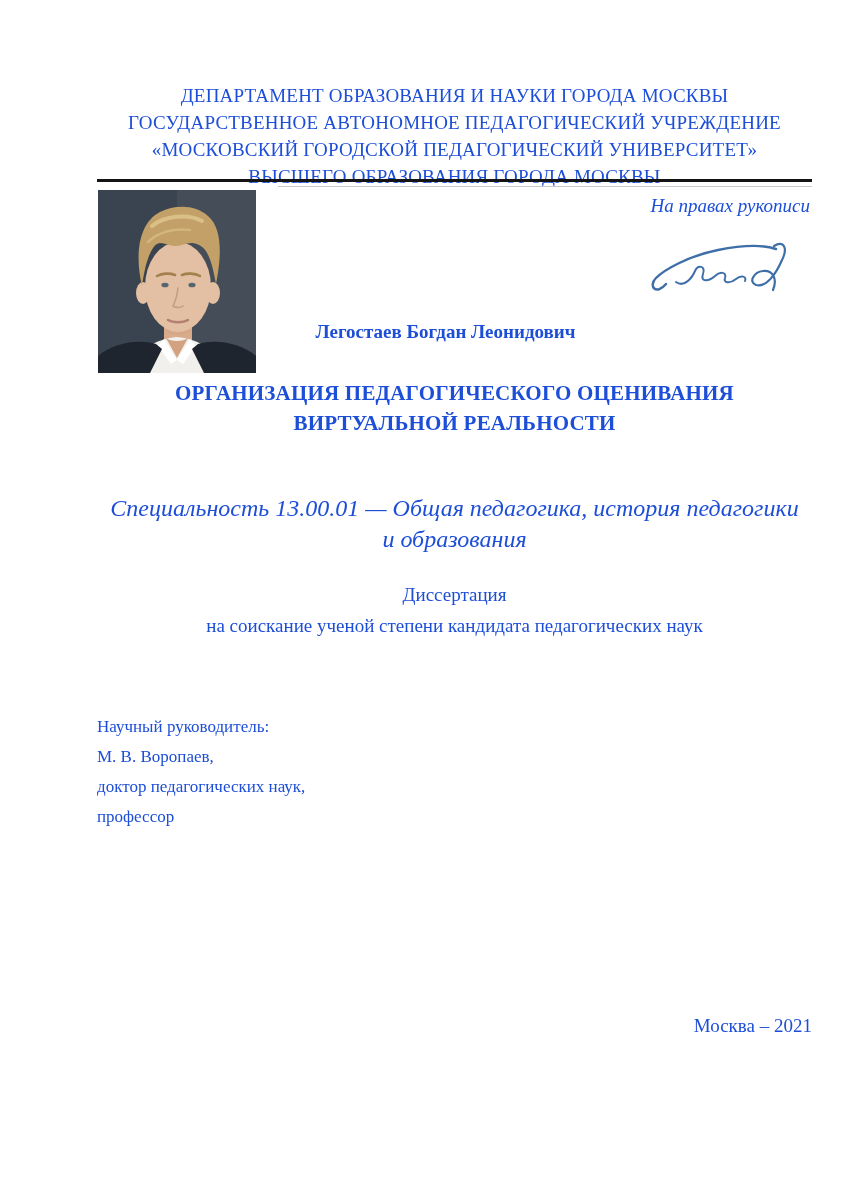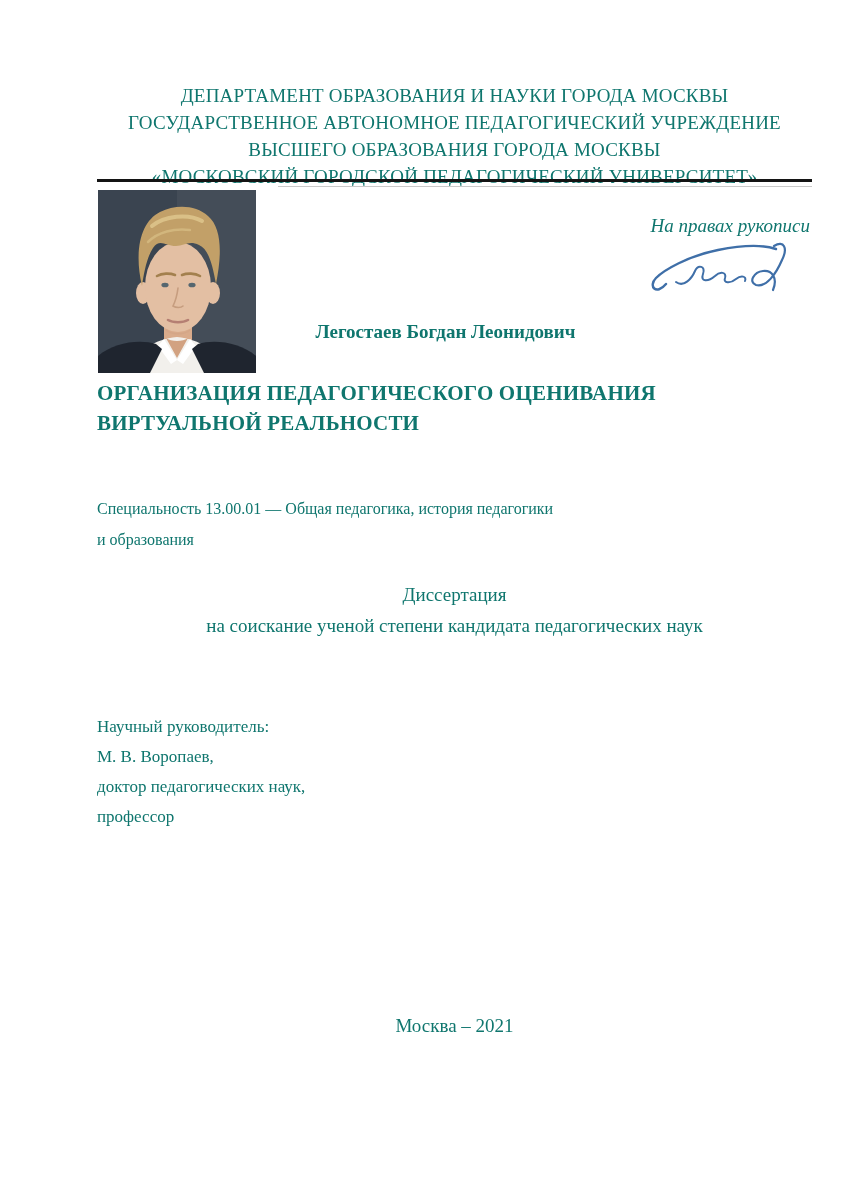--- a/index.html
+++ b/index.html
@@ -1,21 +1,21 @@
 <!DOCTYPE html>
 <html><head>
 <meta charset="utf-8">
 <style>
   html, body { margin: 0; padding: 0; background: #ffffff; }
   .page {
     position: relative;
     width: 849px;
     height: 1179px;
     background: #ffffff;
-    color: #0f766e;
+    color: #1d4ed8;
     font-family: "Liberation Serif", "DejaVu Serif", serif;
     overflow: hidden;
   }
   .header {
     position: absolute;
     left: 97px; top: 82px; width: 715px;
     text-align: center;
     font-size: 19px;
     line-height: 27px;
     letter-spacing: 0.2px;
@@ -29,82 +29,84 @@
     position: absolute;
     left: 278px; top: 186px; width: 534px; height: 1px;
     background: #c9c9c9;
   }
   .photo-frame {
     position: absolute;
     left: 98px; top: 190px; width: 158px; height: 183px;
   }
   .manuscript-note {
     position: absolute;
-    left: 97px; top: 215px; width: 713px;
+    left: 97px; top: 195px; width: 713px;
     text-align: right;
     font-style: italic;
     font-size: 19px;
   }
   .signature-box {
     position: absolute;
     left: 648px; top: 238px; width: 145px; height: 62px;
   }
   .author-name {
     position: absolute;
     left: 88px; top: 321px; width: 715px;
     text-align: center;
     font-weight: bold;
     font-size: 19px;
   }
   .title-block {
     position: absolute;
     left: 97px; top: 378px; width: 715px;
+    text-align: center;
     font-weight: bold;
     font-size: 21px;
     line-height: 30px;
     letter-spacing: 0.2px;
   }
   .specialty-block {
     position: absolute;
     left: 97px; top: 493px; width: 715px;
-    text-align: left;
-    font-size: 16px;
+    text-align: center;
+    font-size: 24px;
     line-height: 31px;
+    font-style: italic;
   }
   .thesis-block {
     position: absolute;
     left: 97px; top: 579px; width: 715px;
     text-align: center;
     font-size: 19px;
     line-height: 31px;
   }
   .supervisor-block {
     position: absolute;
     left: 97px; top: 712px; width: 713px;
     text-align: left;
     font-size: 17px;
     line-height: 30px;
   }
   .city-year {
     position: absolute;
     left: 97px; top: 1015px; width: 715px;
-    text-align: center;
+    text-align: right;
     font-size: 19px;
   }
 </style>
 </head>
 <body>
 
 <div class="page">
 
   <div class="header">
     <div>ДЕПАРТАМЕНТ ОБРАЗОВАНИЯ И НАУКИ ГОРОДА МОСКВЫ</div>
     <div>ГОСУДАРСТВЕННОЕ АВТОНОМНОЕ ПЕДАГОГИЧЕСКИЙ УЧРЕЖДЕНИЕ</div>
+    <div>«МОСКОВСКИЙ ГОРОДСКОЙ ПЕДАГОГИЧЕСКИЙ УНИВЕРСИТЕТ»</div>
     <div>ВЫСШЕГО ОБРАЗОВАНИЯ ГОРОДА МОСКВЫ</div>
-    <div>«МОСКОВСКИЙ ГОРОДСКОЙ ПЕДАГОГИЧЕСКИЙ УНИВЕРСИТЕТ»</div>
   </div>
 
   <div class="header-divider"></div>
   <div class="header-divider-shadow"></div>
 
   <div class="photo-frame">
     <svg width="158" height="183" viewBox="0 0 158 183">
       <rect x="0" y="0" width="158" height="183" fill="#3a4450"></rect>
       <rect x="79" y="0" width="79" height="183" fill="rgba(255,255,255,0.05)"></rect>
 

